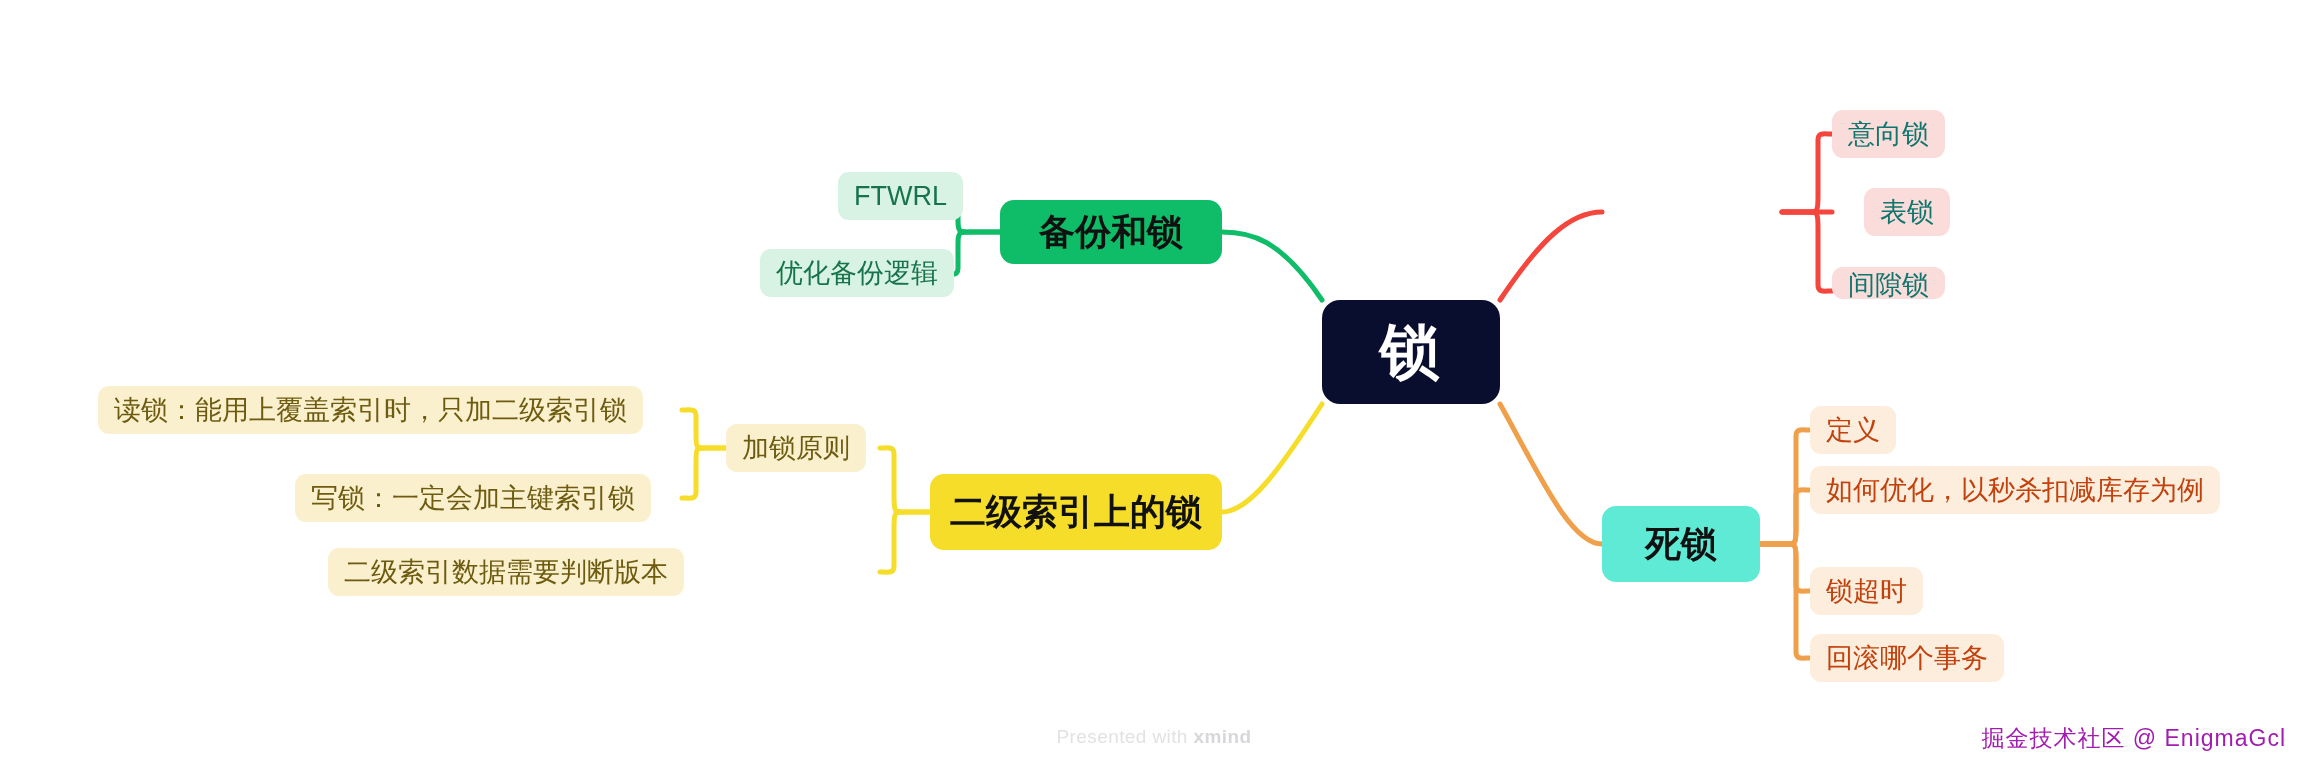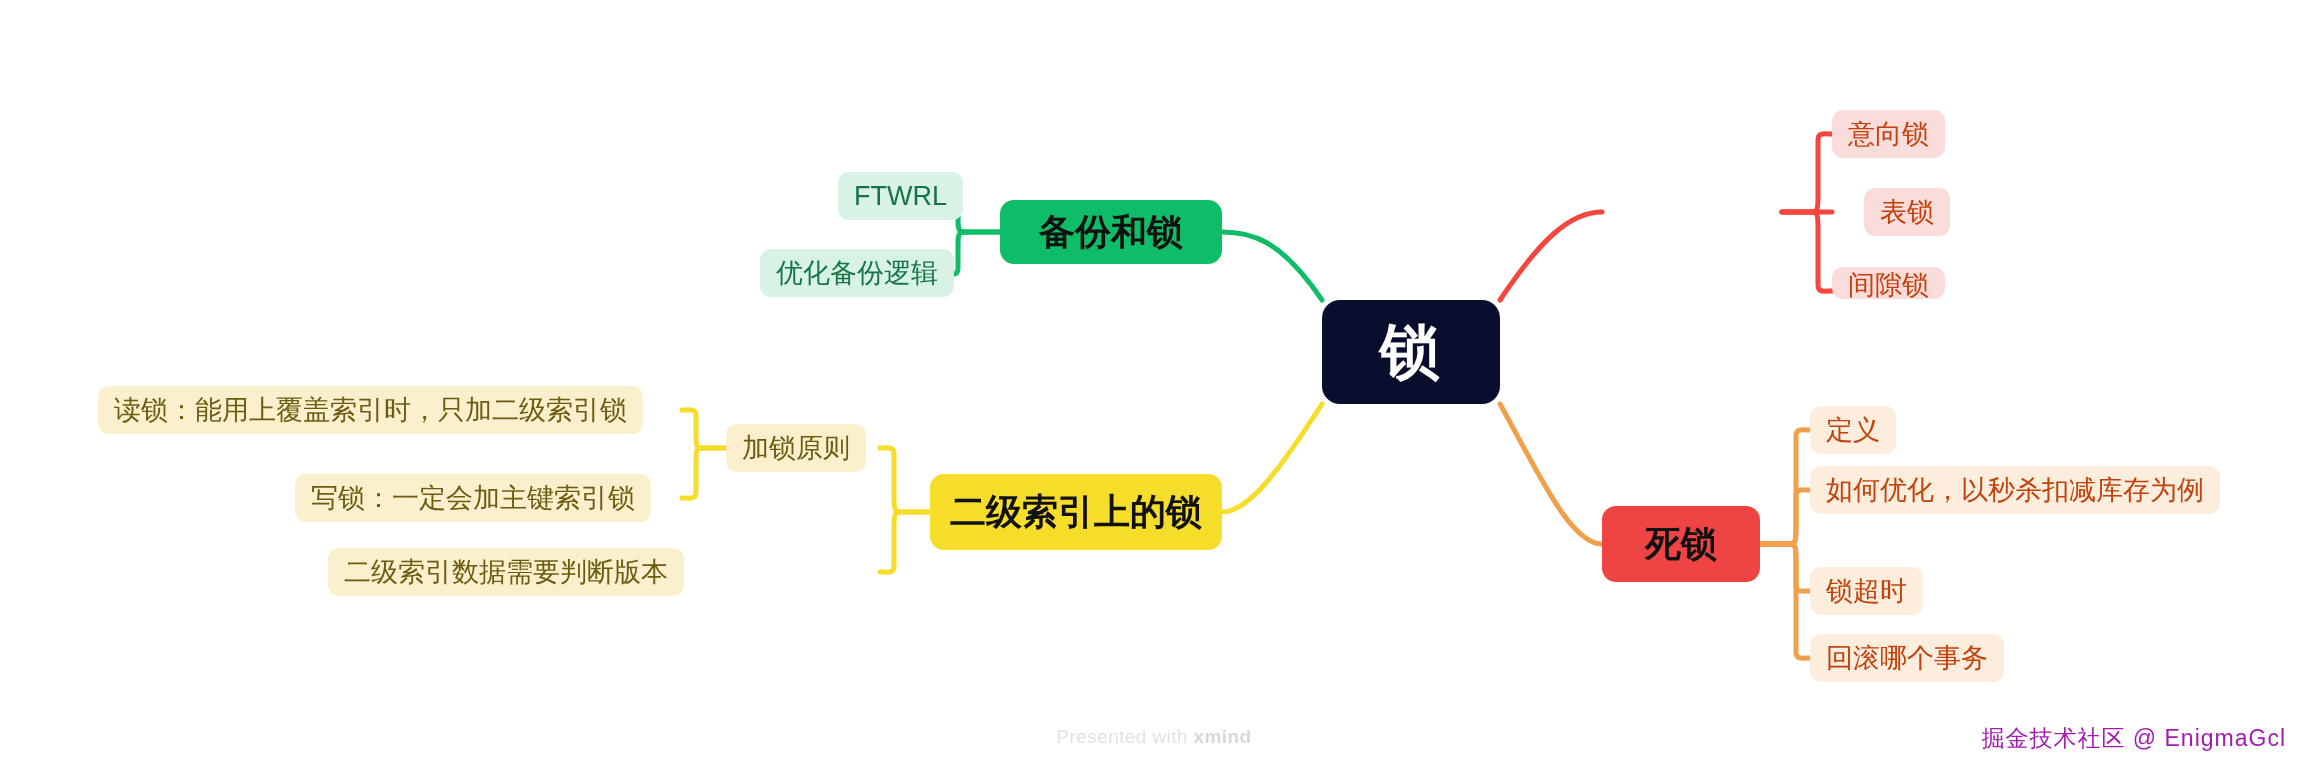--- a/index.html
+++ b/index.html
@@ -46,30 +46,30 @@
   
   .main {
     border-radius: 14px;
     font-size: 36px;
     font-weight: bold;
     color: #111111;
   }
   .main.green  { background: #0fbc68; }
   .main.red    { background: #f4463c; color: #ffffff; }
   .main.yellow { background: #f5dd29; }
-  .main.orange { background: #ef4444; }
+  .main.orange { background: #5eead4; }
   
   .leaf {
     border-radius: 11px;
     font-size: 27px;
     font-weight: normal;
     padding: 0 16px;
   }
   .leaf.green  { background: #d8f3e4; color: #17744a; }
-  .leaf.red    { background: #fadcda; color: #c2410c; }
+  .leaf.red    { background: #fadcda; color: #0f766e; }
   .leaf.yellow { background: #fbf0ce; color: #6d5c10; }
   .leaf.orange { background: #fceddc; color: #c2410c; }
 
   
   .xmind-credit {
     position: absolute;
     left: 0;
     right: 0;
     top: 726px;
     text-align: center;

